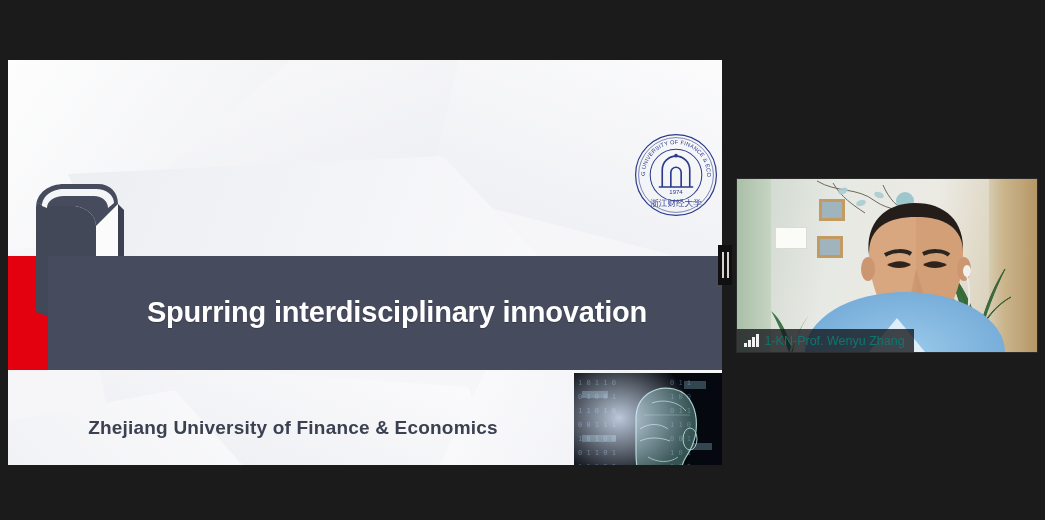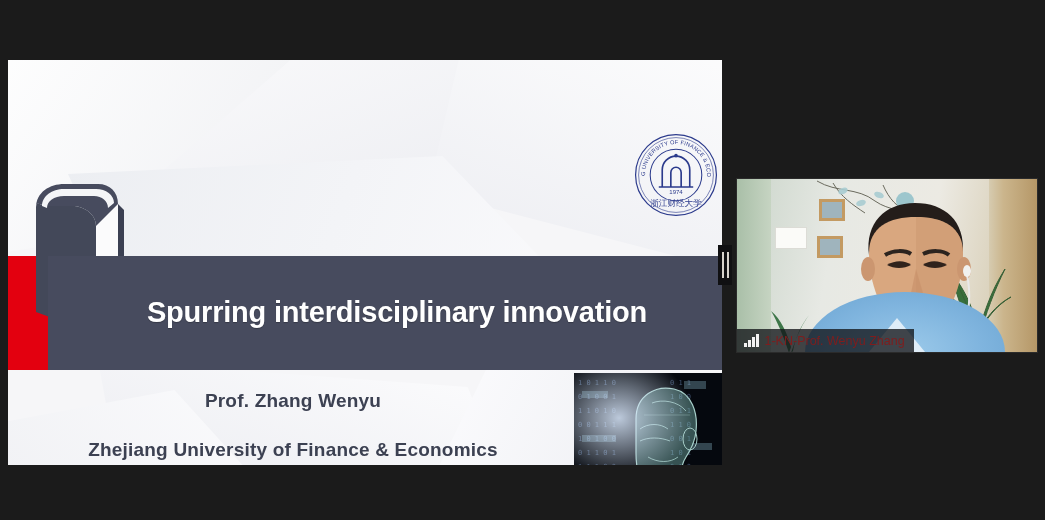--- a/index.html
+++ b/index.html
@@ -126,21 +126,21 @@
     position:absolute; left:132px; bottom:0; width:56px; height:34px;
     background:#e8f2fa; clip-path:polygon(50% 0,100% 100%,0 100%);
     opacity:.9;
   }
 
   
   #vlabel {
     position:absolute; left:0; bottom:0; height:23px; min-width:170px;
     background:rgba(18,20,24,.78);
     display:flex; align-items:center; gap:6px; padding:0 9px 0 7px;
-    color:#7f1d1d; font-size:12.5px; white-space:nowrap;
+    color:#0f766e; font-size:12.5px; white-space:nowrap;
   }
   #vbars { display:flex; align-items:flex-end; gap:1.5px; height:12px; }
   #vbars i { display:block; width:2.5px; background:#f2f2f2; }
   #vbars i:nth-child(1){ height:4px; }
   #vbars i:nth-child(2){ height:7px; }
   #vbars i:nth-child(3){ height:10px; }
   #vbars i:nth-child(4){ height:13px; }
 </style>
 </head>
 <body>
@@ -198,21 +198,20 @@
                L78,34 C78,27 72,22 64,22 L34,22 C24,22 17,27 17,34 Z" fill="#f4f5f7"></path>
     </svg>
 
     <div id="titleband">
       <div class="tt">
         <div>Spurring interdisciplinary innovation</div>
       </div>
     </div>
 
     <div id="who">
-      <div class="name">Prof. Zhang Wenyu</div>
       <div class="org">Zhejiang University of Finance &amp; Economics</div>
     </div>
 
     <div id="aipic">
       <svg class="code" viewBox="0 0 156 152" preserveAspectRatio="none">
         <rect width="156" height="152" fill="#05080e"></rect>
         <g fill="#6f8fbf" opacity=".55" font-size="7" font-family="DejaVu Sans Mono, monospace">
           <text x="4" y="12">1 0 1 1 0</text>
             <text x="4" y="26">0 1 0 0 1</text>
           <text x="4" y="40">1 1 0 1 0</text>

